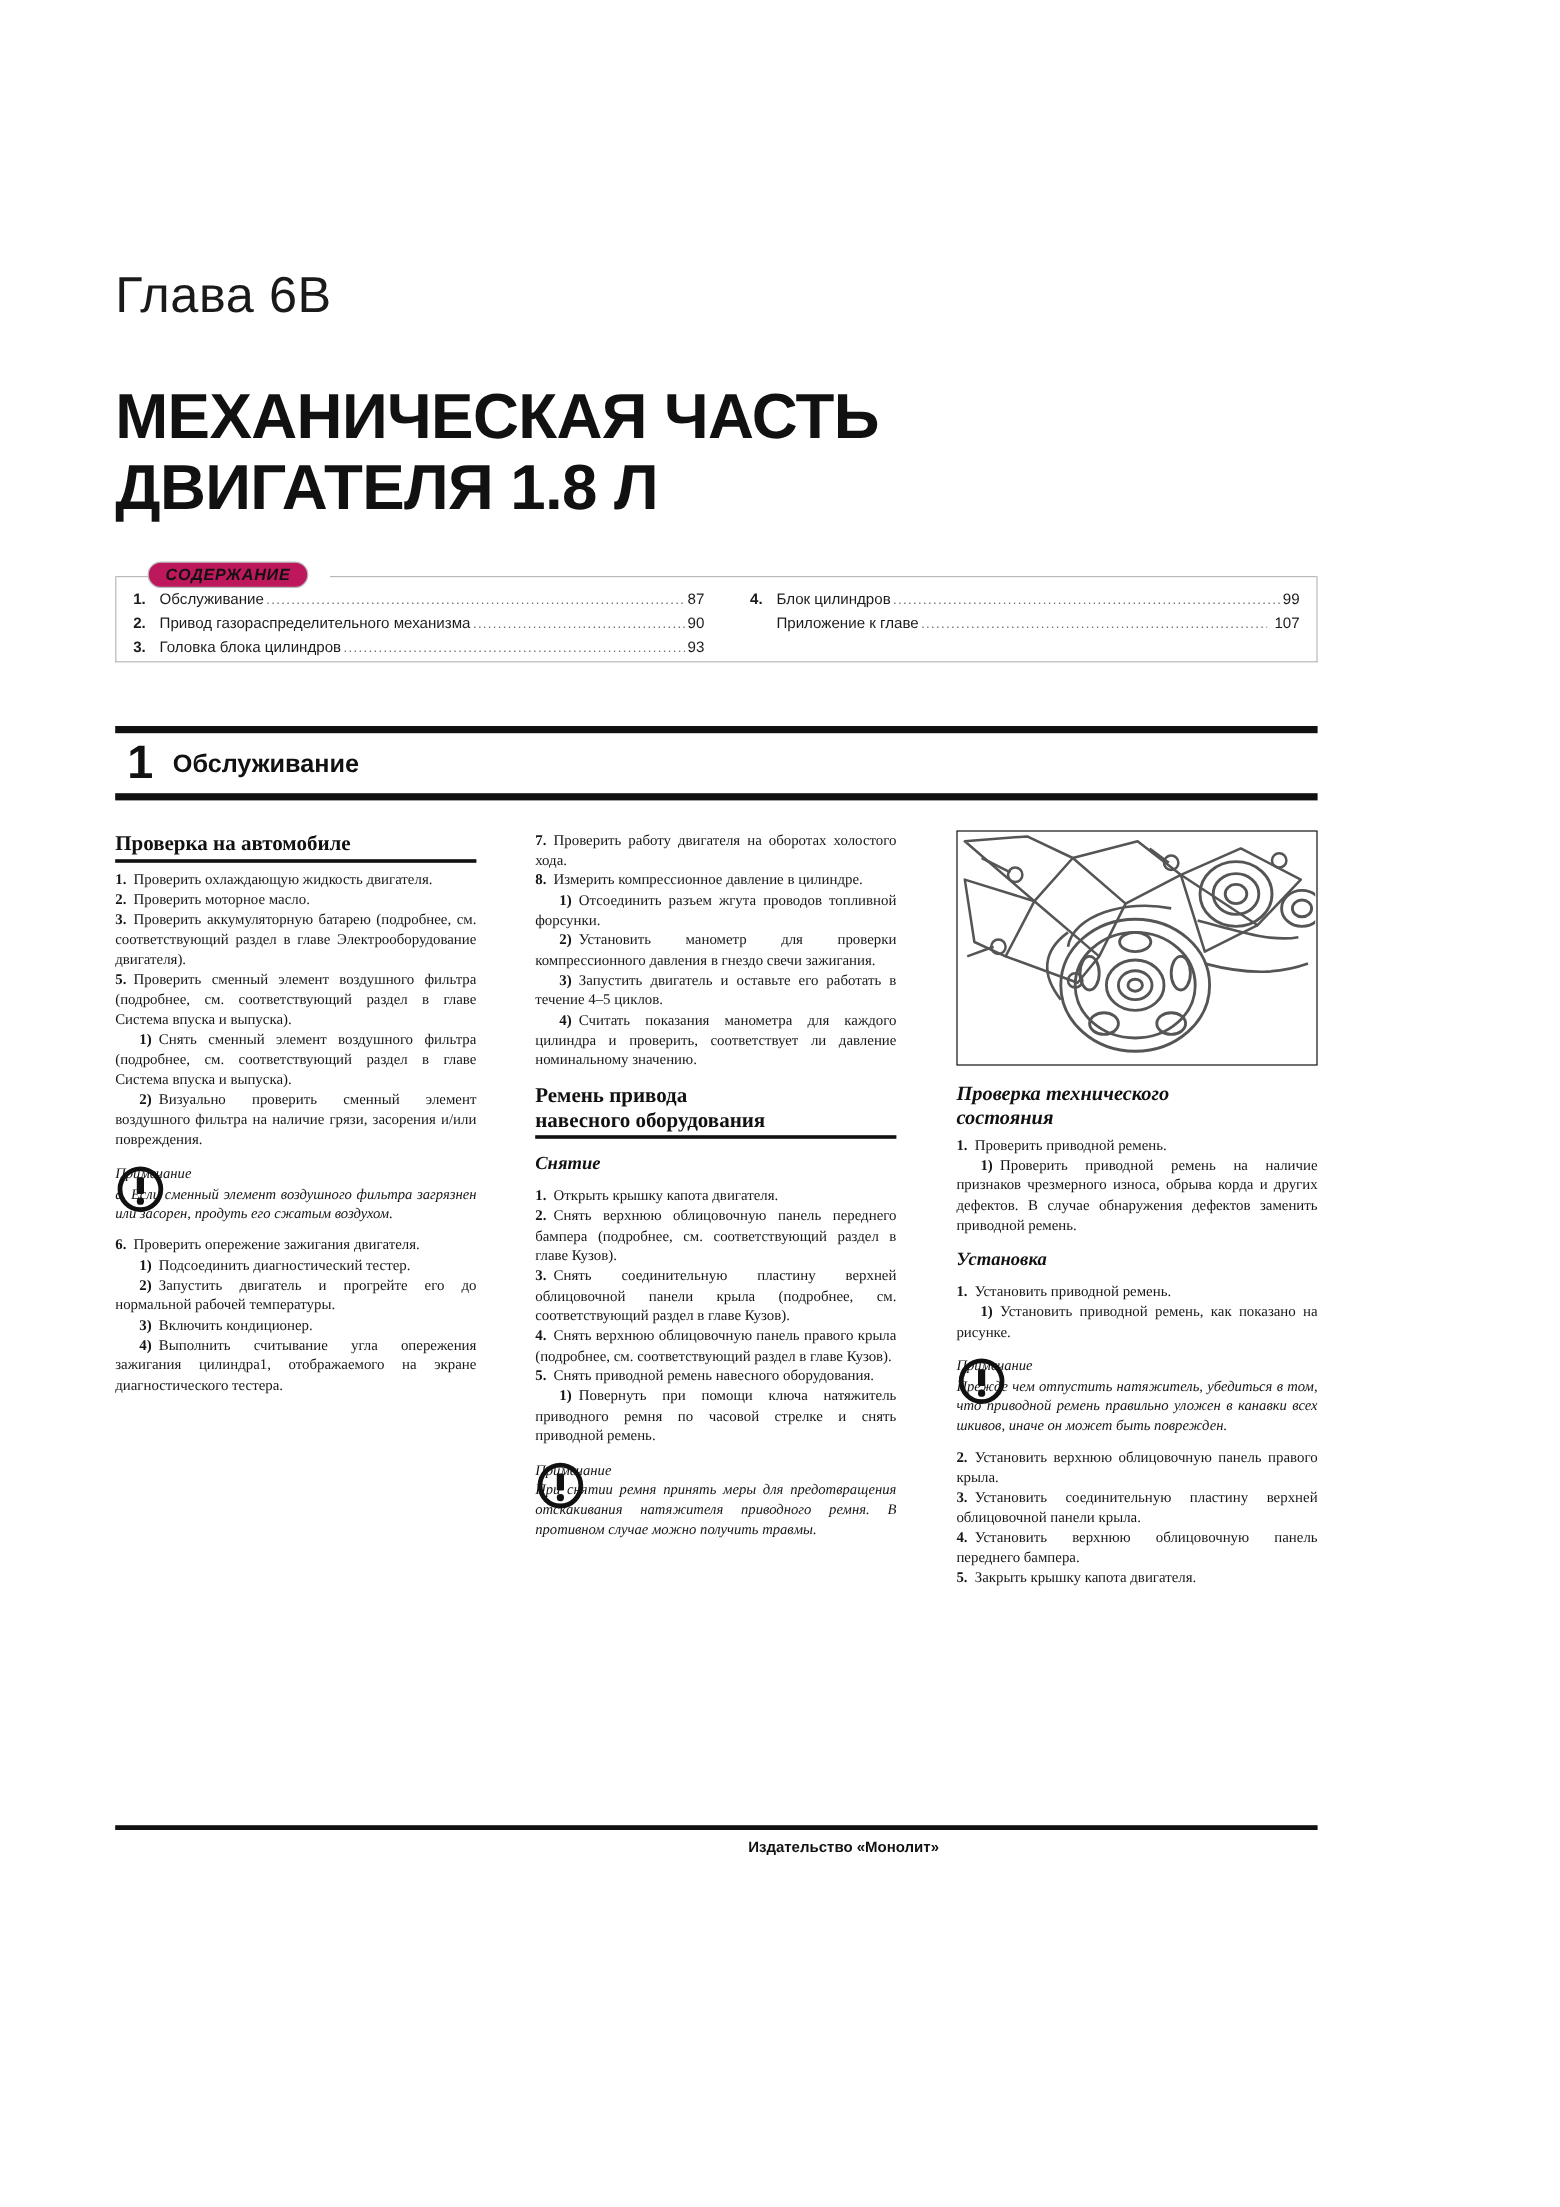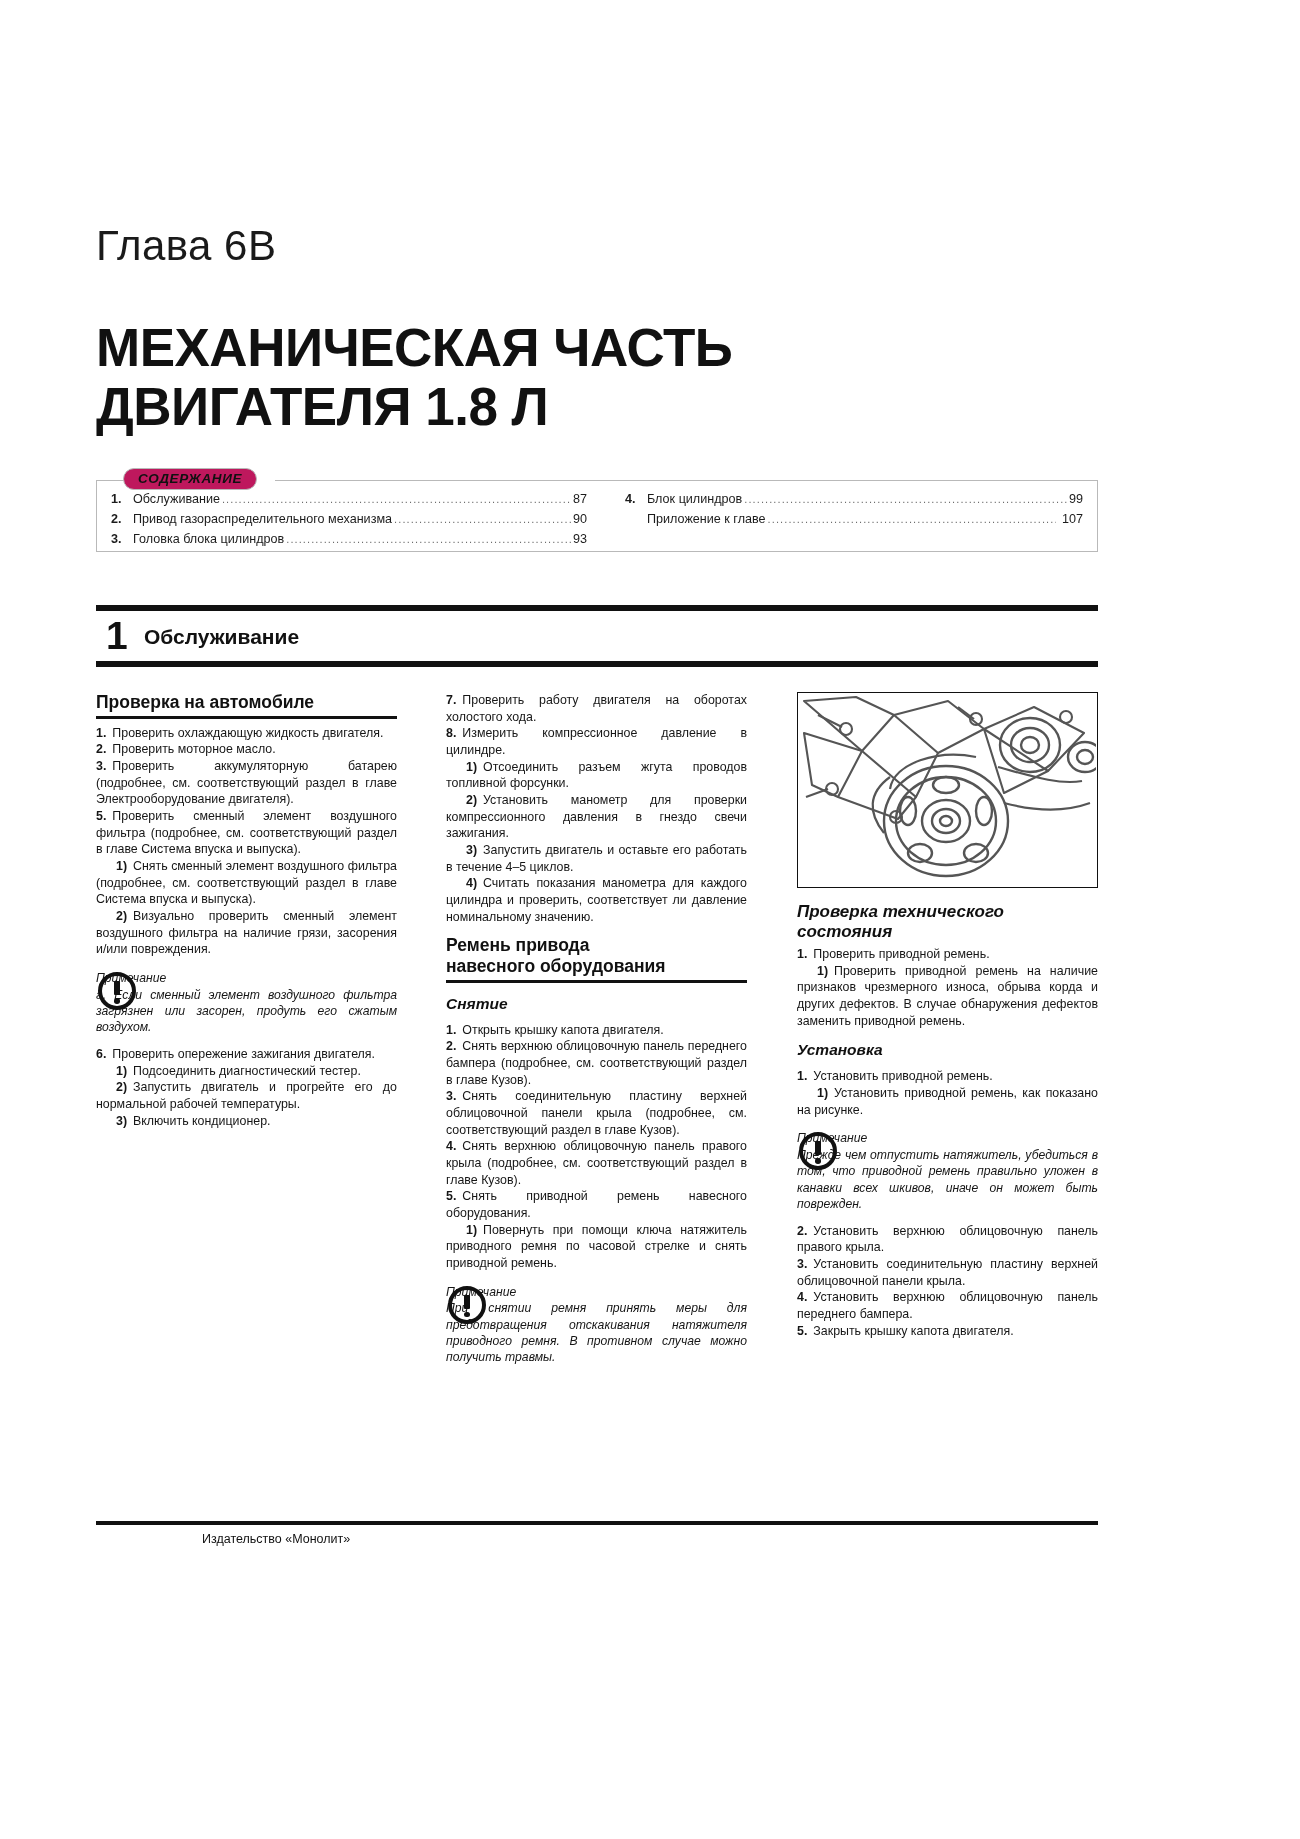--- a/index.html
+++ b/index.html
@@ -168,20 +168,21 @@
     height: 810px;
   }
   .col {
     position: absolute;
     top: 0;
     width: 301px;
     font-size: 12.4px;
     line-height: 1.345;
     text-align: justify;
     color: #161616;
+    font-family: Liberation Serif, serif;
   }
   .col.c1 { left: 0; }
   .col.c2 { left: 350px; }
   .col.c3 { left: 701px; }
 
   h2.head {
     margin: 0 0 6px 0;
     padding-bottom: 3px;
     font-size: 17.5px;
     font-weight: bold;
@@ -287,23 +288,23 @@
     top: 1521px;
     width: 1002px;
     height: 0;
     border-top: 4px solid #111;
   }
   .footer-text {
     position: absolute;
     right: 0;
     top: 1532px;
     width: 1002px;
-    text-align: left;
+    text-align: center;
     font-size: 12.5px;
-    font-weight: normal;
+    font-weight: bold;
     color: #111;
   }
 </style>
 </head>
 <body>
 
 <div class="page">
   <div class="sheet">
 
     <div class="chapter-label">Глава 6В</div>
@@ -379,20 +380,21 @@
           <div class="note-body">
             <span class="nb-title">Примечание</span>
             <span>a. Если сменный элемент воздушного фильтра загрязнен или засорен, продуть его сжатым воздухом.</span>
           </div>
         </div>
 
         <div class="p num"><span class="n">6.</span><span>Проверить опережение зажигания двигателя.</span></div>
         <div class="p num sub2"><span class="n">1)</span><span>Подсоединить диагностический тестер.</span></div>
         <div class="p num sub2"><span class="n">2)</span><span>Запустить двигатель и прогрейте его до нормальной рабочей температуры.</span></div>
         <div class="p num sub2"><span class="n">3)</span><span>Включить кондиционер.</span></div>
+        <div class="p num sub2"><span class="n">4)</span><span>Выполнить считывание угла опережения зажигания цилиндра1, отображаемого на экране диагностического тестера.</span></div>
       </div>
 
       <div class="col c2">
         <div class="p num"><span class="n">7.</span><span>Проверить работу двигателя на оборотах холостого хода.</span></div>
         <div class="p num"><span class="n">8.</span><span>Измерить компрессионное давление в цилиндре.</span></div>
         <div class="p num sub2"><span class="n">1)</span><span>Отсоединить разъем жгута проводов топливной форсунки.</span></div>
         <div class="p num sub2"><span class="n">2)</span><span>Установить манометр для проверки компрессионного давления в гнездо свечи зажигания.</span></div>
         <div class="p num sub2"><span class="n">3)</span><span>Запустить двигатель и оставьте его работать в течение 4–5 циклов.</span></div>
         <div class="p num sub2"><span class="n">4)</span><span>Считать показания манометра для каждого цилиндра и проверить, соответствует ли давление номинальному значению.</span></div>
 

